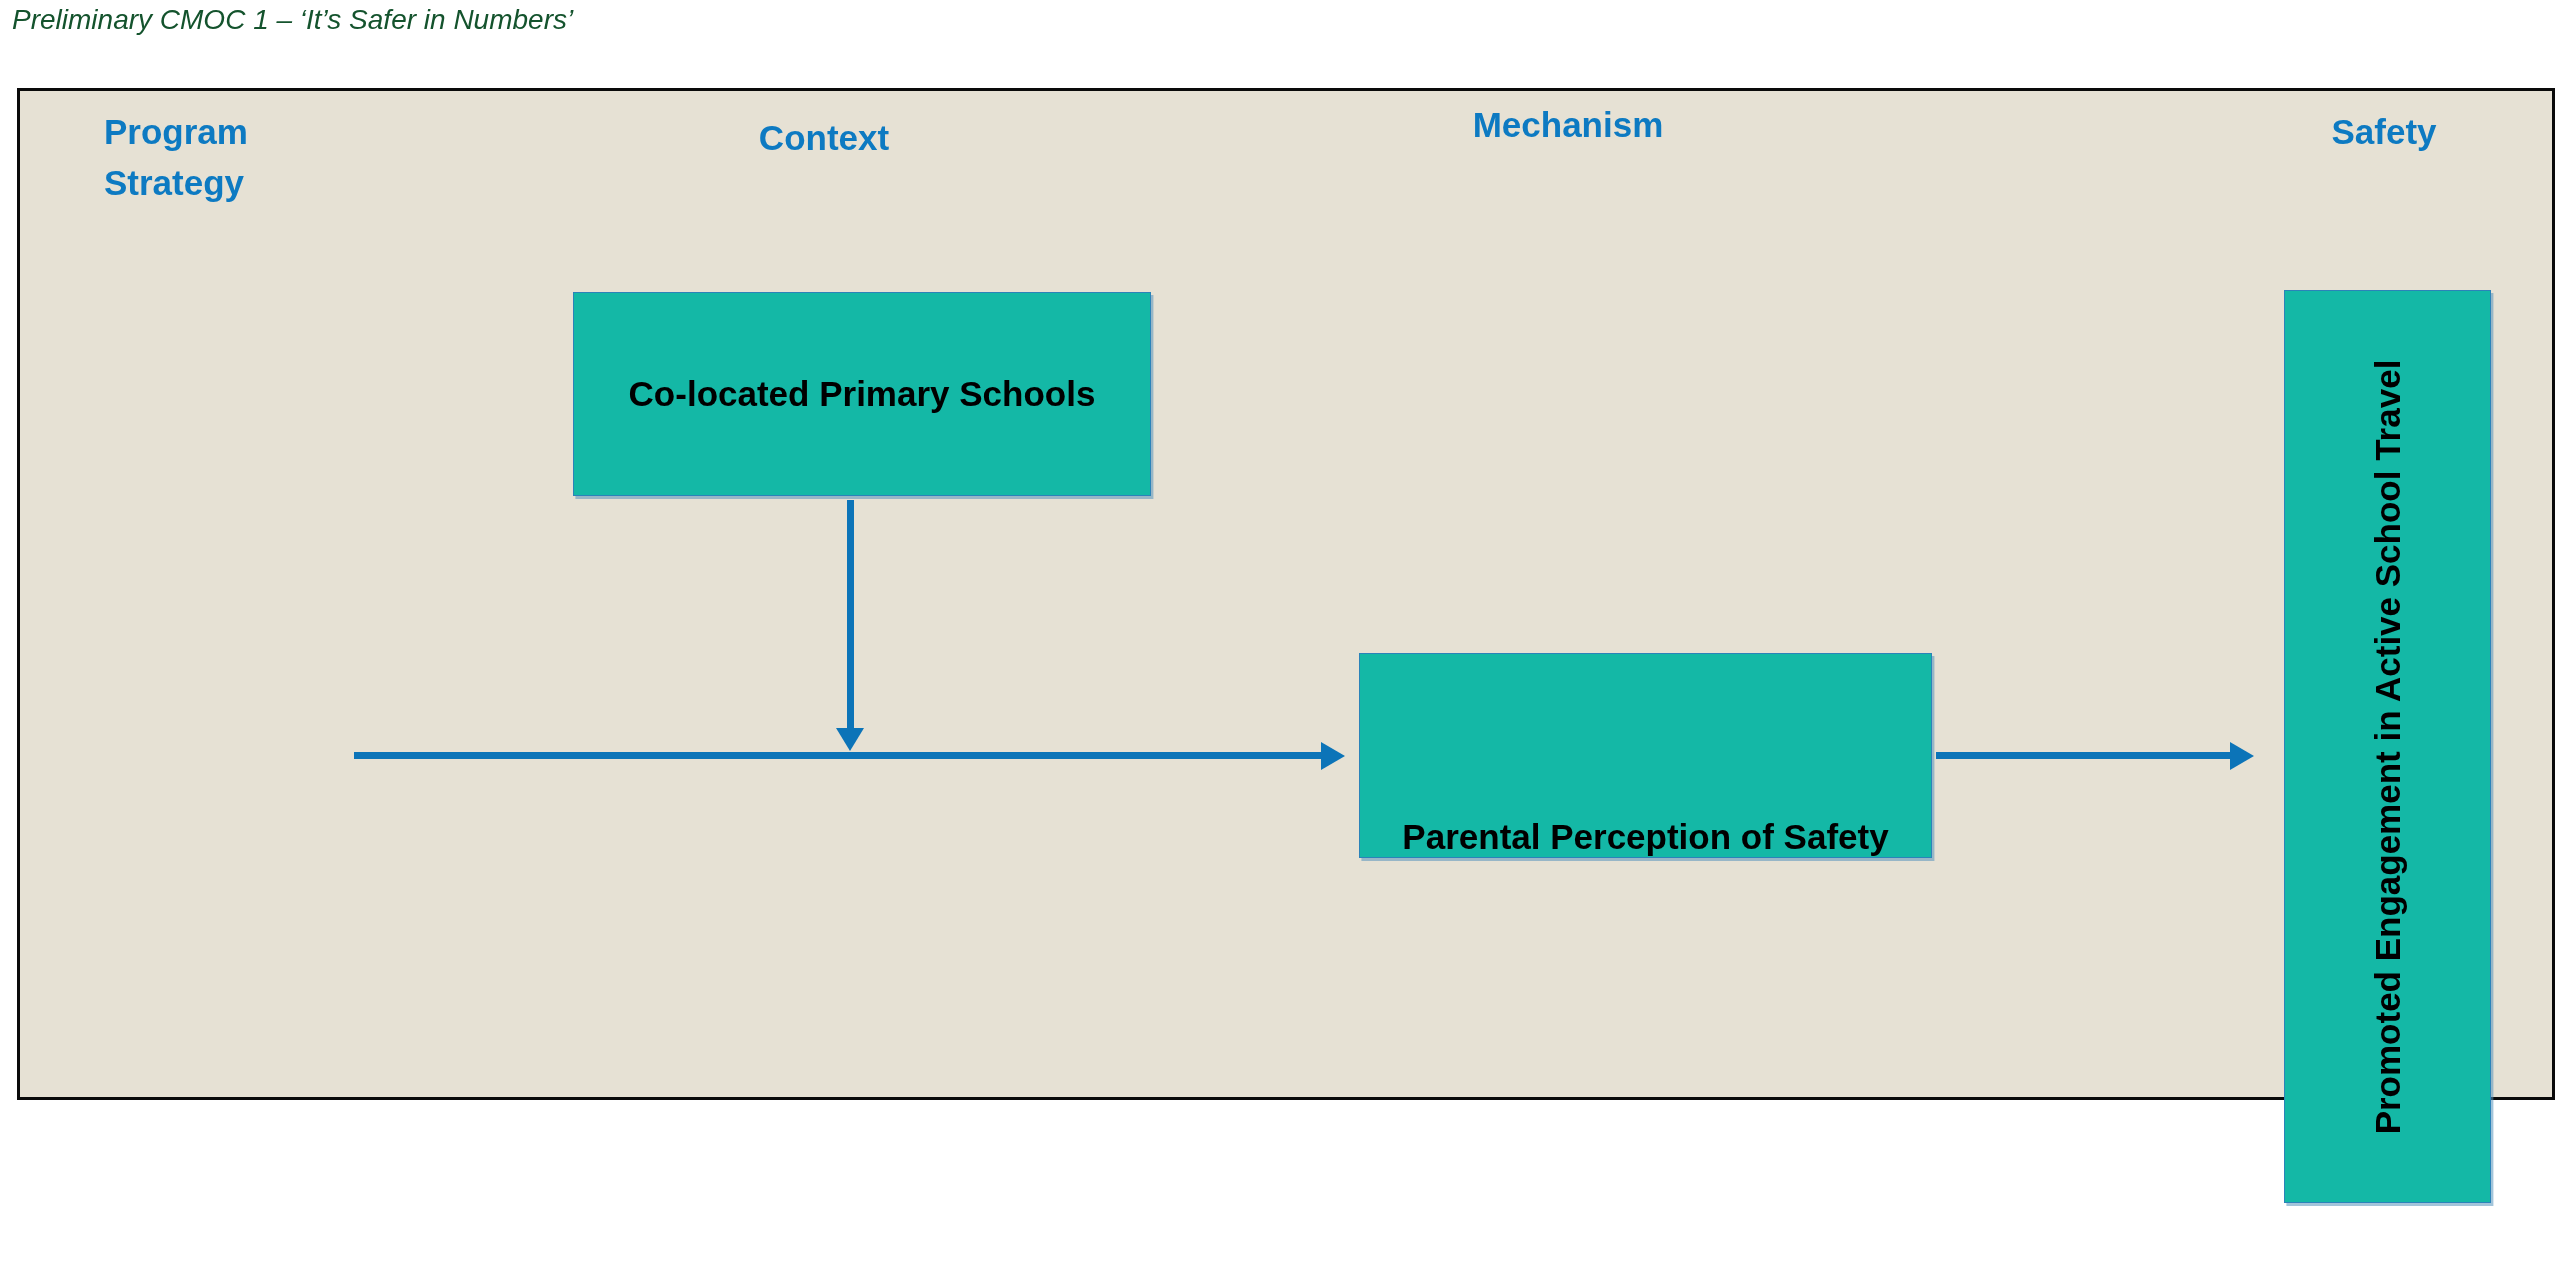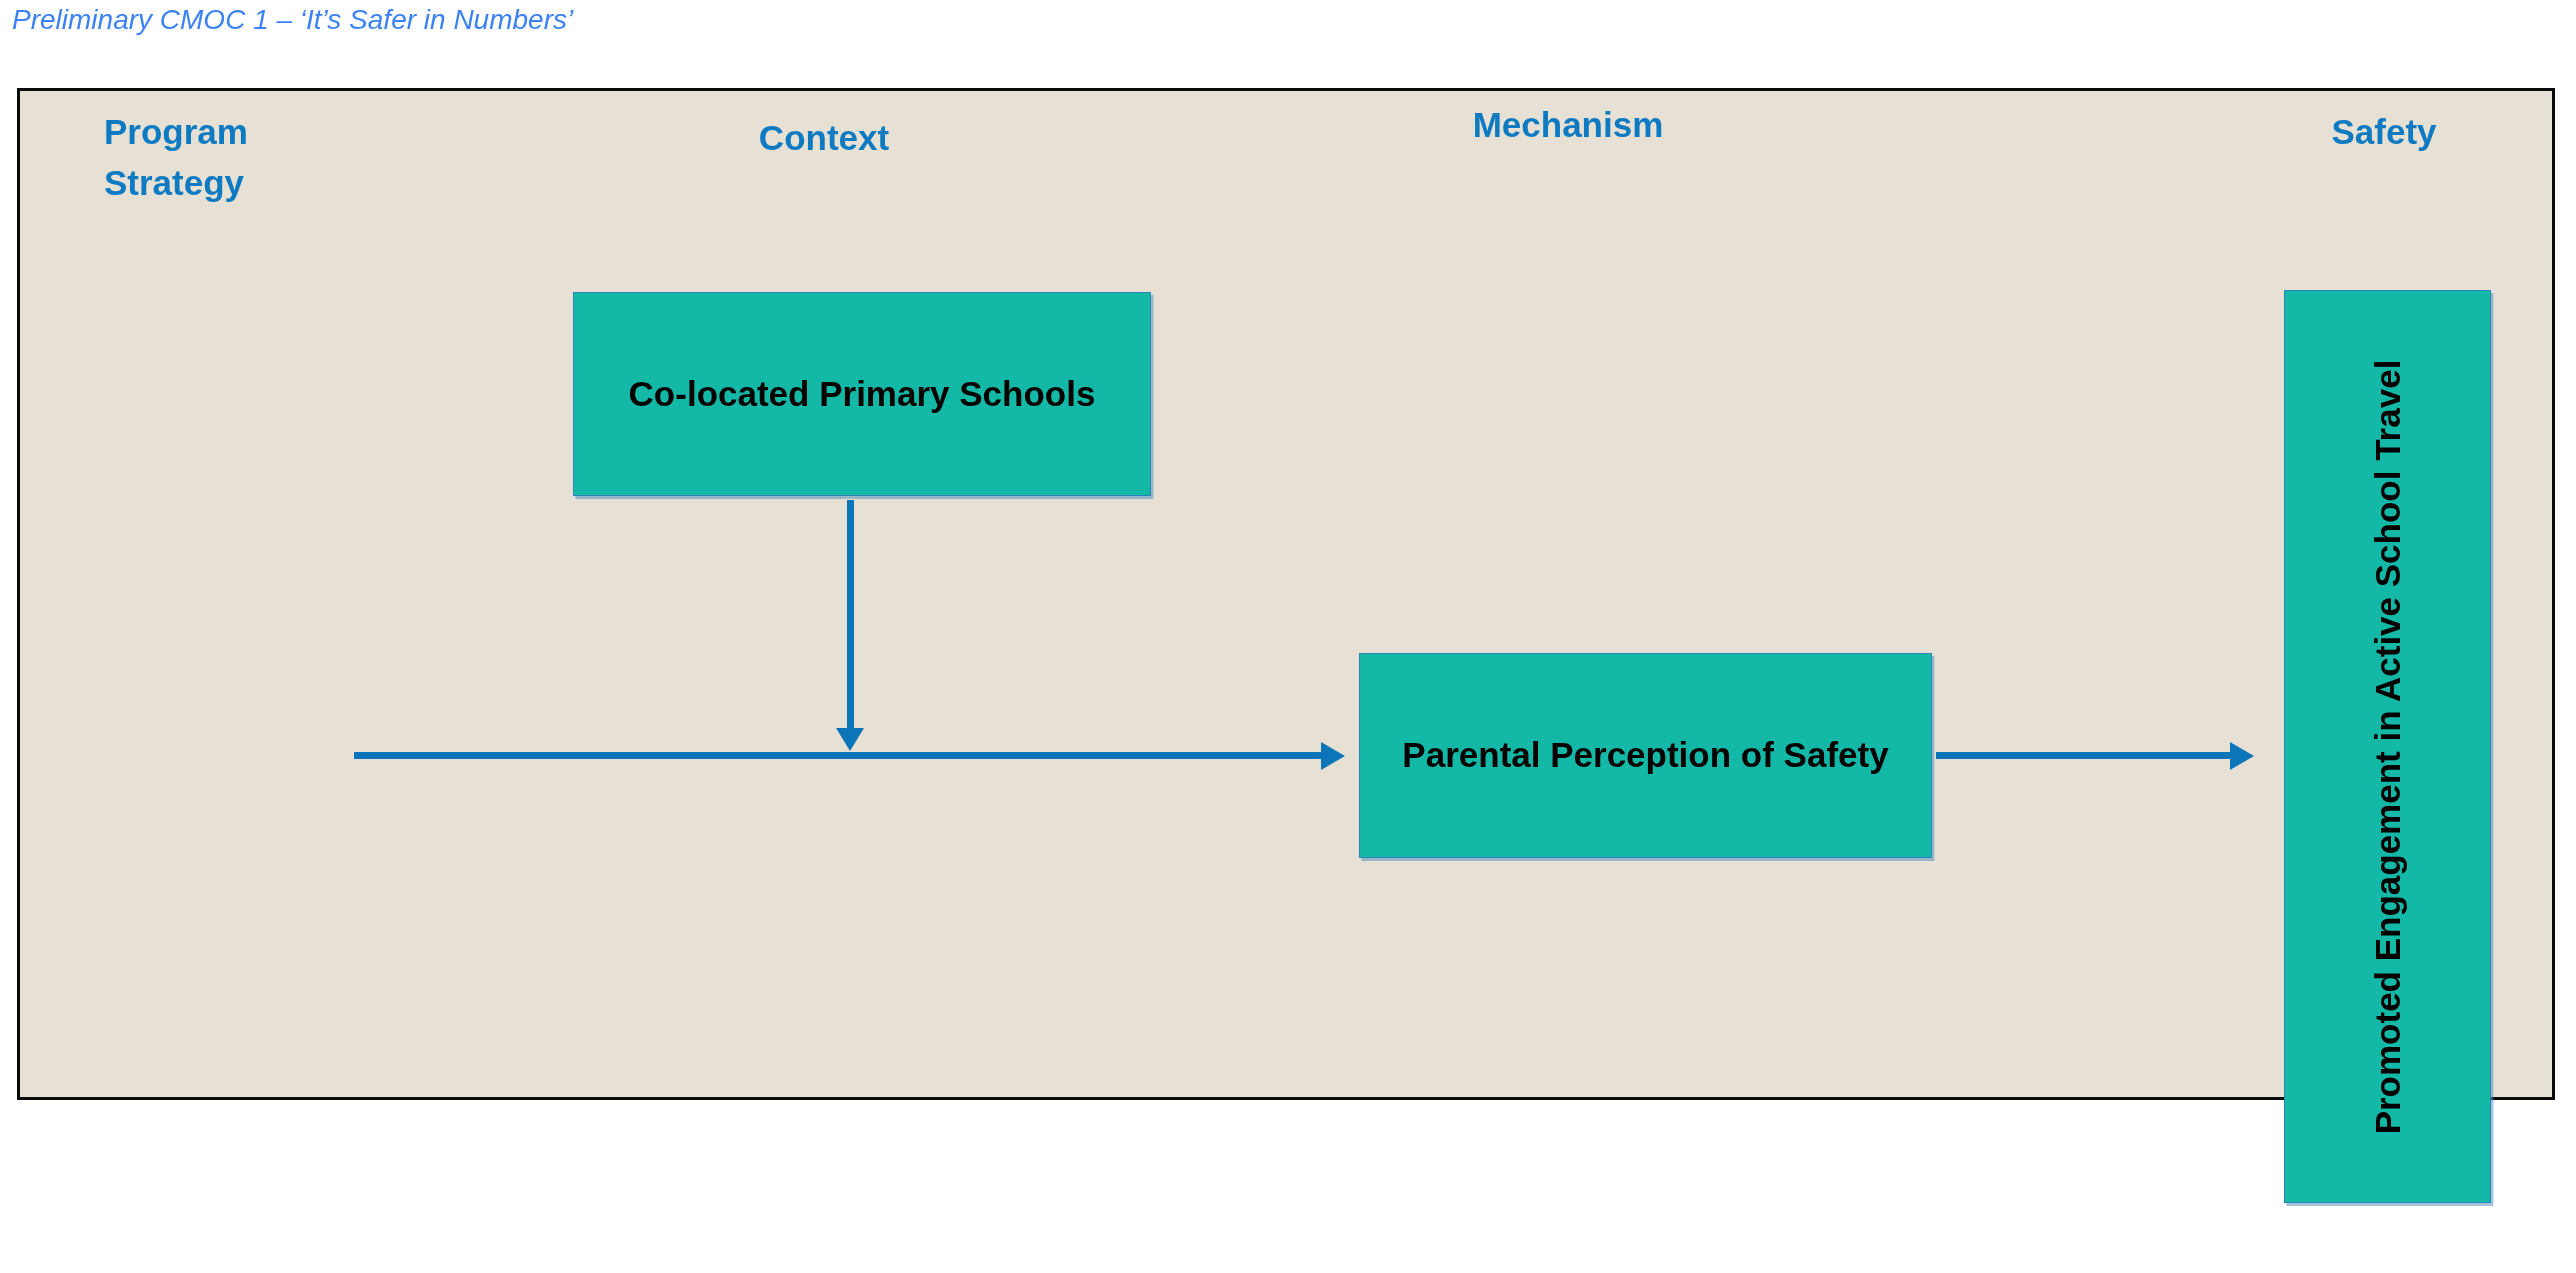--- a/index.html
+++ b/index.html
@@ -6,21 +6,21 @@
   html, body { width: 2576px; height: 1274px; background: #ffffff; overflow: hidden; }
   body { position: relative; font-family: "Liberation Sans", "DejaVu Sans", sans-serif; }
 
   .page-title {
     position: absolute;
     left: 12px;
     top: 3.6px;
     font-size: 28px;
     font-style: italic;
     font-weight: normal;
-    color: #3b82f6;
+    color: #14532d;
     letter-spacing: 0px;
     white-space: nowrap;
   }
 
   .diagram-canvas {
     position: absolute;
     left: 17px;
     top: 88px;
     width: 2538px;
     height: 1012px;
@@ -56,21 +56,21 @@
   .node-label {
     color: #000000;
     font-size: 35px;
     font-weight: bold;
     line-height: 1.15;
     padding: 0 11px;
   }
 
   #node-colocated { left: 553px;  top: 201px; width: 578px;  height: 204px; }
   #node-sr2s      { left: 25px;   top: 565px; width: 301px;  height: 205px; }
-  #node-parental  { left: 1339px; top: 562px; width: 573px;  height: 205px; }
+  #node-parental  { left: 1339px; top: 562px; width: 573px;  height: 205px; align-items: flex-end; }
   #node-outcome   { left: 2264px; top: 199px; width: 207px;  height: 913px; }
 
   #node-outcome .node-label {
     position: absolute;
     left: 50%;
     top: 50%;
     transform: translate(-50%, -50%) rotate(-90deg);
     white-space: nowrap;
     padding: 0;
   }

